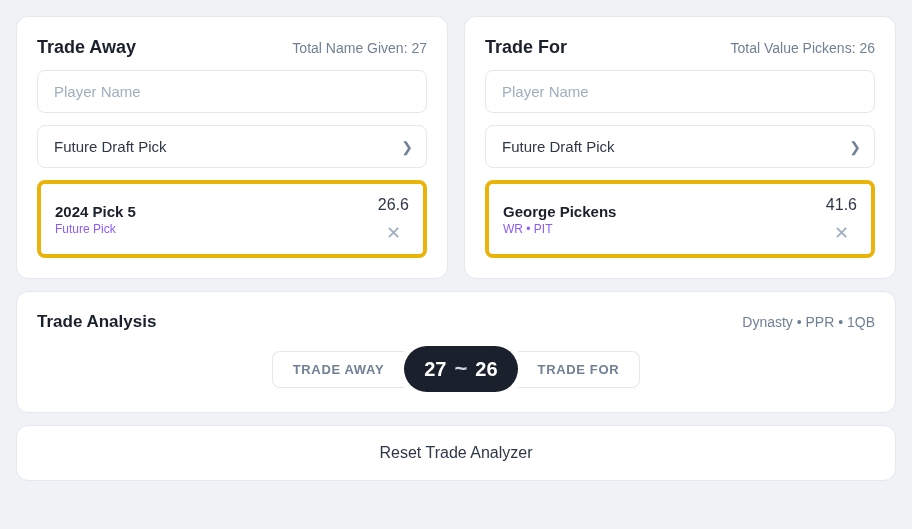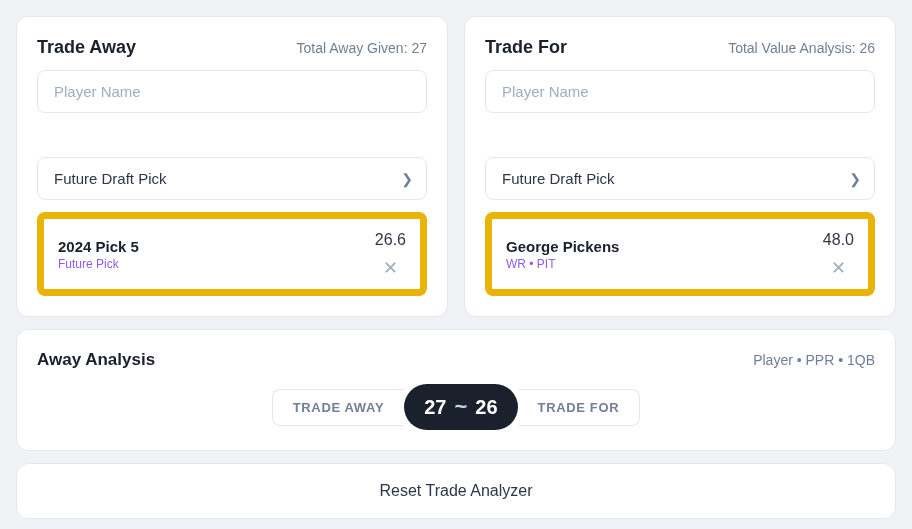--- a/index.html
+++ b/index.html
@@ -77,35 +77,34 @@
       font-size: 15px;
       color: #2d3748;
       appearance: none;
       background: #fff;
       cursor: pointer;
       outline: none;
     }
 
     .select-wrapper {
       position: relative;
-      margin-top: 32px;
     }
 
     .select-chevron {
       position: absolute;
       right: 14px;
       top: 50%;
       transform: translateY(-50%);
       pointer-events: none;
       color: #718096;
       font-size: 14px;
     }
 
     .player-card {
-      border: 7px solid #eab308;
+      border: 4px solid #eab308;
       border-radius: 8px;
       padding: 12px 14px;
       display: flex;
       align-items: center;
       justify-content: space-between;
       background: #fff;
     }
 
     .player-card-info {
       display: flex;
@@ -258,21 +257,21 @@
   </style>
 </head>
 <body>
 
 <div class="top-section">
 
   <div class="trade-panel">
     <div class="panel-header">
       <span class="panel-title">Trade Away</span>
       <span class="panel-value">
-        <span>Total Away Given:</span>
+        <span>Total Name Given:</span>
         <span>27</span>
       </span>
     </div>
     <input type="text" class="player-input" placeholder="Player Name" style="">
     <div class="select-wrapper">
       <select class="draft-select">
         <option>Future Draft Pick</option>
       </select>
       <span class="select-chevron">❯</span>
     </div>
@@ -285,48 +284,48 @@
         <span class="player-card-value">26.6</span>
         <button class="remove-btn">✕</button>
       </div>
     </div>
   </div>
 
   <div class="trade-panel">
     <div class="panel-header">
       <span class="panel-title">Trade For</span>
       <span class="panel-value">
-        <span>Total Value Analysis:</span>
+        <span>Total Value Pickens:</span>
         <span>26</span>
       </span>
     </div>
     <input type="text" class="player-input" placeholder="Player Name" style="">
     <div class="select-wrapper">
       <select class="draft-select">
         <option>Future Draft Pick</option>
       </select>
       <span class="select-chevron">❯</span>
     </div>
     <div class="player-card">
       <div class="player-card-info">
         <span class="player-card-name">George Pickens</span>
         <span class="player-card-sub">WR • PIT</span>
       </div>
       <div class="player-card-right">
-        <span class="player-card-value">48.0</span>
+        <span class="player-card-value">41.6</span>
         <button class="remove-btn">✕</button>
       </div>
     </div>
   </div>
 </div>
 
 <div class="analysis-section">
   <div class="analysis-header">
-    <span class="analysis-title">Away Analysis</span>
-    <span class="analysis-meta">Player • PPR • 1QB</span>
+    <span class="analysis-title">Trade Analysis</span>
+    <span class="analysis-meta">Dynasty • PPR • 1QB</span>
   </div>
   <div class="analysis-bar">
     <div class="bar-label bar-label-left">TRADE AWAY</div>
     <div class="scores-pill">
       <span class="score">27</span>
       <span class="tilde">~</span>
       <span class="score">26</span>
     </div>
     <div class="bar-label bar-label-right">TRADE FOR</div>
   </div>

